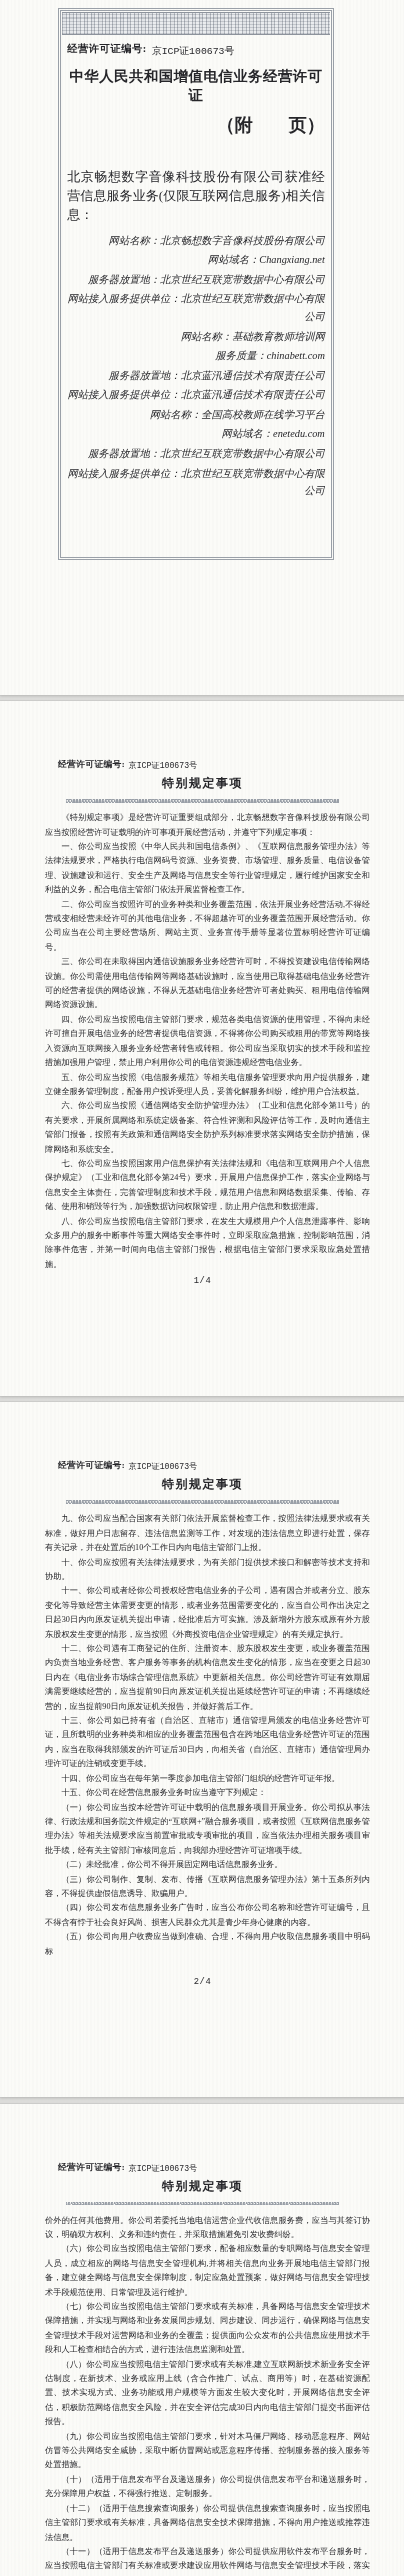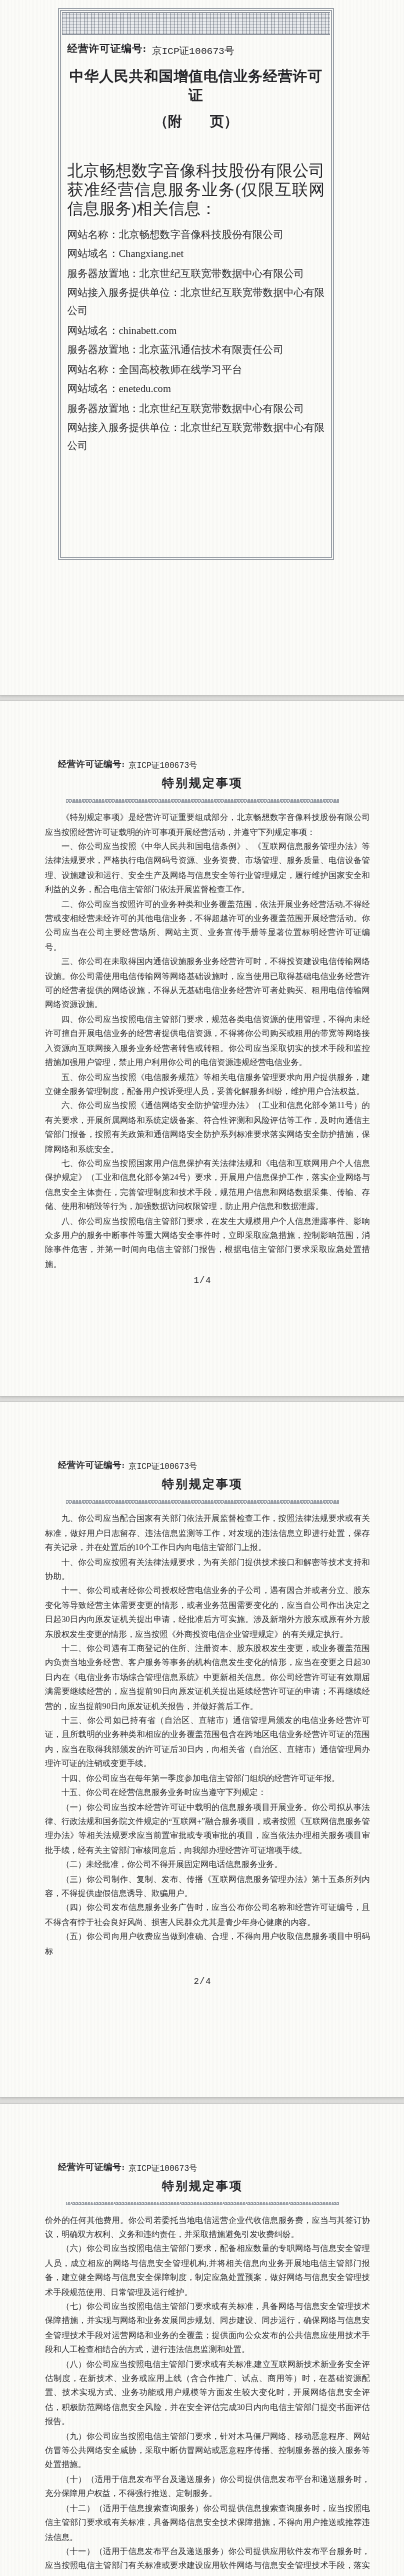--- a/index.html
+++ b/index.html
@@ -36,28 +36,28 @@
       repeating-linear-gradient(90deg, rgba(125,132,144,0.55) 0 1px, rgba(205,209,216,0.35) 1px 3.6px, rgba(125,132,144,0.5) 3.6px 4.6px, rgba(228,231,236,0.35) 4.6px 7.2px),
       repeating-linear-gradient(0deg, rgba(125,132,144,0.5) 0 1px, rgba(222,225,231,0.45) 1px 3.1px);
   }
   .cert-header{margin-top:7.2px;}
   .cert-header .lic-label{font-size:10.3px;font-weight:700;letter-spacing:0.5px;}
   .cert-header .lic-no{font-size:9.8px;margin-left:5.2px;position:relative;top:2.1px;font-family:"Liberation Mono","DejaVu Sans Mono",monospace,serif;}
   .cert-title{
     margin:11.3px 0 0 0;text-align:center;font-size:14.4px;font-weight:700;letter-spacing:0.5px;
   }
   .cert-subtitle{
-    margin:8.2px 0 0 0;text-align:center;font-size:14px;font-weight:700;
+    margin:8.2px 0 0 0;text-align:right;font-size:18px;font-weight:700;
   }
   .cert-intro{
-    margin:30px 0 0 0;font-size:16px;line-height:19px;text-align:justify;
+    margin:30px 0 0 0;font-size:13px;line-height:19px;text-align:justify;
   }
   .cert-entries{margin-top:7.2px;}
   .cert-entries p{
-    margin:0 0 2.1px 0;font-size:10.3px;line-height:17.5px;text-align:left;
+    margin:0 0 2.1px 0;font-size:10.3px;line-height:17.5px;text-align:right;font-style:italic;
   }
 
   
   .prov-header{position:absolute;top:58px;left:58px;white-space:nowrap;}
   .prov-header .lic-label{font-size:8.8px;font-weight:700;letter-spacing:0.3px;}
   .prov-header .lic-no{font-size:8.2px;margin-left:3.6px;position:relative;top:1px;font-family:"Liberation Mono","DejaVu Sans Mono",monospace,serif;}
   .prov-title{
     position:absolute;top:74px;left:0;width:100%;margin:0;
     text-align:center;font-size:12px;font-weight:700;letter-spacing:1.5px;
   }
@@ -94,22 +94,24 @@
       </div>
       <h1 class="cert-title">中华人民共和国增值电信业务经营许可证</h1>
       <div class="cert-subtitle">（附　　页）</div>
       <p class="cert-intro">北京畅想数字音像科技股份有限公司获准经营信息服务业务(仅限互联网信息服务)相关信息：</p>
       <div class="cert-entries">
 
       <p>网站名称：北京畅想数字音像科技股份有限公司</p>
           <p>网站域名：Changxiang.net</p>
           <p>服务器放置地：北京世纪互联宽带数据中心有限公司</p>
           <p>网站接入服务提供单位：北京世纪互联宽带数据中心有限公司</p>
-          <p>网站域名：chinabett.com</p>
+          <p>网站名称：基础教育教师培训网</p>
+          <p>服务质量：chinabett.com</p>
           <p>服务器放置地：北京蓝汛通信技术有限责任公司</p>
+          <p>网站接入服务提供单位：北京蓝汛通信技术有限责任公司</p>
           <p>网站名称：全国高校教师在线学习平台</p>
           <p>网站域名：enetedu.com</p>
           <p>服务器放置地：北京世纪互联宽带数据中心有限公司</p>
           <p>网站接入服务提供单位：北京世纪互联宽带数据中心有限公司</p>
         </div>
     </div>
   </div>
 </section>
 
 <section class="page">

